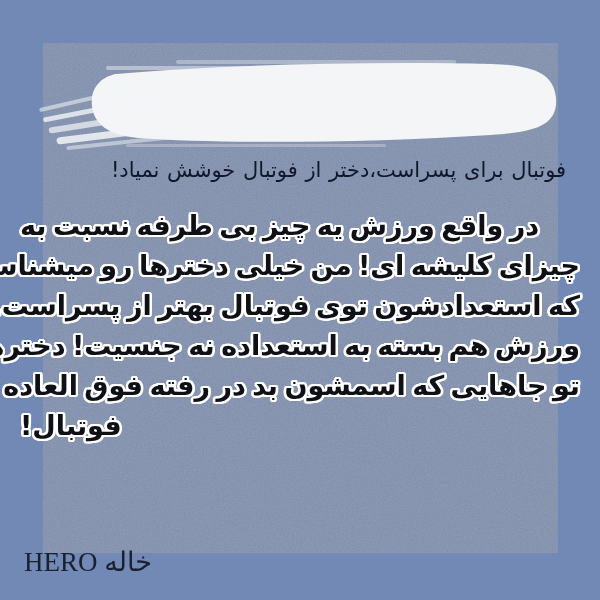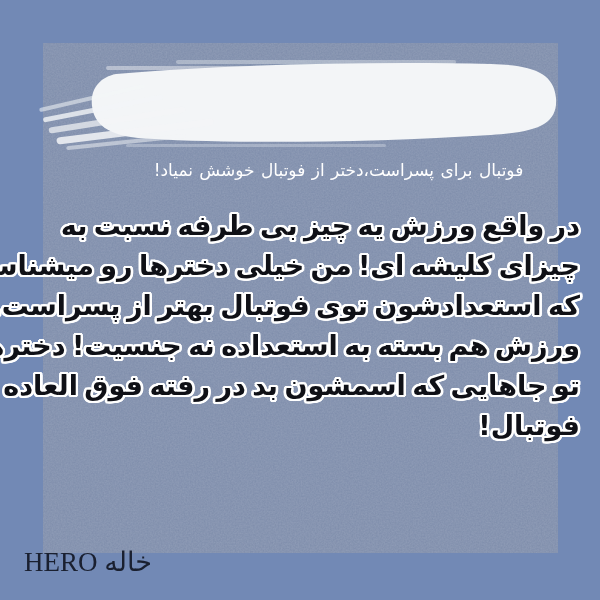--- a/index.html
+++ b/index.html
@@ -10,26 +10,26 @@
   }
   .texture-svg{
     position:absolute;left:43px;top:43px;display:block;
   }
   .brush-wrap{
     position:absolute;left:36px;top:56px;width:526px;height:96px;
   }
   .headline{
     position:absolute;left:55px;top:99px;width:495px;
     direction:rtl;text-align:center;white-space:nowrap;
-    font-size:17px;line-height:30px;font-weight:500;
-    color:#ffffff;letter-spacing:0;word-spacing:1px;
+    font-size:21px;line-height:30px;font-weight:500;
+    color:#0f172a;letter-spacing:0;word-spacing:1px;
   }
   .body-text{
     position:absolute;left:20px;top:206px;width:560px;
-    direction:rtl;text-align:right;
+    direction:rtl;text-align:left;
     font-size:27px;line-height:40px;font-weight:bold;
     color:#0f1016;word-spacing:-3px;
   }
   .body-text .line{
     white-space:nowrap;
     text-shadow:
       2.2px 0 #fff, -2.2px 0 #fff, 0 2.2px #fff, 0 -2.2px #fff,
       1.6px 1.6px #fff, -1.6px 1.6px #fff, 1.6px -1.6px #fff, -1.6px -1.6px #fff,
       2.4px 1px #fff, -2.4px 1px #fff, 2.4px -1px #fff, -2.4px -1px #fff,
       1px 2.4px #fff, -1px 2.4px #fff, 1px -2.4px #fff, -1px -2.4px #fff;

